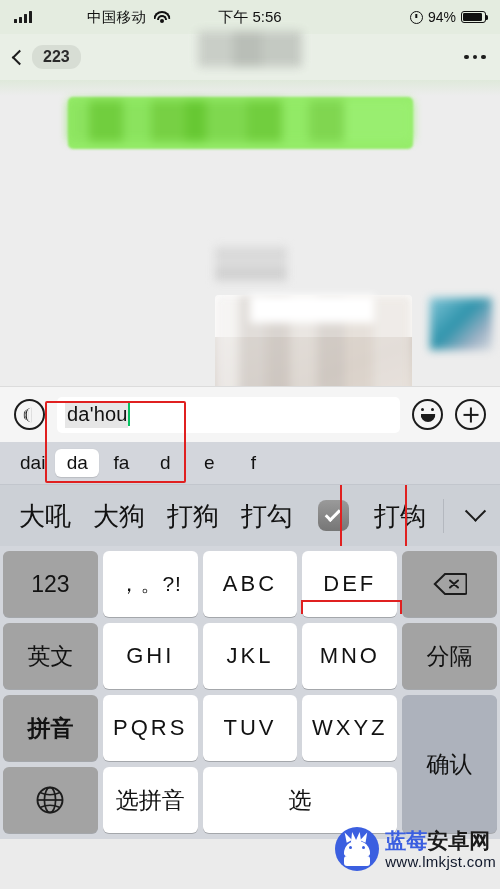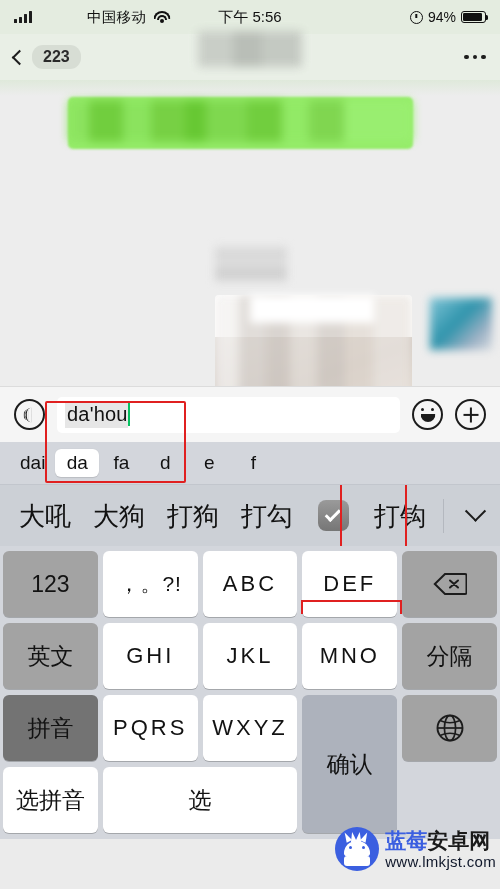--- a/index.html
+++ b/index.html
@@ -262,21 +262,21 @@
     gap:6px 5px;
     background:#d3d6dc;
   }
   .key{
     border-radius:6px; display:flex; align-items:center; justify-content:center;
     font-size:23px; color:#121212;
     box-shadow:0 1px 0 rgba(0,0,0,.22);
   }
   .key.light{ background:#fff; }
   .key.fn{ background:#a3a3a3; }
-  .key.fn-soft{ background:#737373; }
+  .key.fn-soft{ background:#a3a3a3;font-weight:bold; }
   .key.confirm{ grid-row:span 2; background:#adb2bc; font-size:23px; }
   .key.wide{ grid-column:span 2; background:#fff; }
   .key .punct{ font-size:21px; letter-spacing:1px; }
   .key .lat{ font-size:22px; letter-spacing:3px; }
   .red-box-key{
     position:absolute; left:301px; top:600px; width:101px; height:14px;
     border:2.4px solid #e02020; border-bottom:none; z-index:30;
     pointer-events:none;
   }
   .backspace-ico{ width:34px; height:24px; position:relative; }
@@ -447,20 +447,23 @@
       <span class="lat">JKL</span>
     </div>
     <div class="key light">
       <span class="lat">MNO</span>
     </div>
     <div class="key fn">分隔</div>
 
     <div class="key fn-soft">拼音</div>
     <div class="key light">
       <span class="lat">PQRS</span>
+    </div>
+    <div class="key light">
+      <span class="lat">TUV</span>
     </div>
     <div class="key light">
       <span class="lat">WXYZ</span>
     </div>
     <div class="key confirm">确认</div>
 
     <div class="key fn">
       <svg class="globe-ico" viewBox="0 0 28 28">
         <circle cx="14" cy="14" r="12.5" fill="none" stroke="#1c1c1c" stroke-width="1.9"></circle>
         <ellipse cx="14" cy="14" rx="5.6" ry="12.5" fill="none" stroke="#1c1c1c" stroke-width="1.7"></ellipse>

